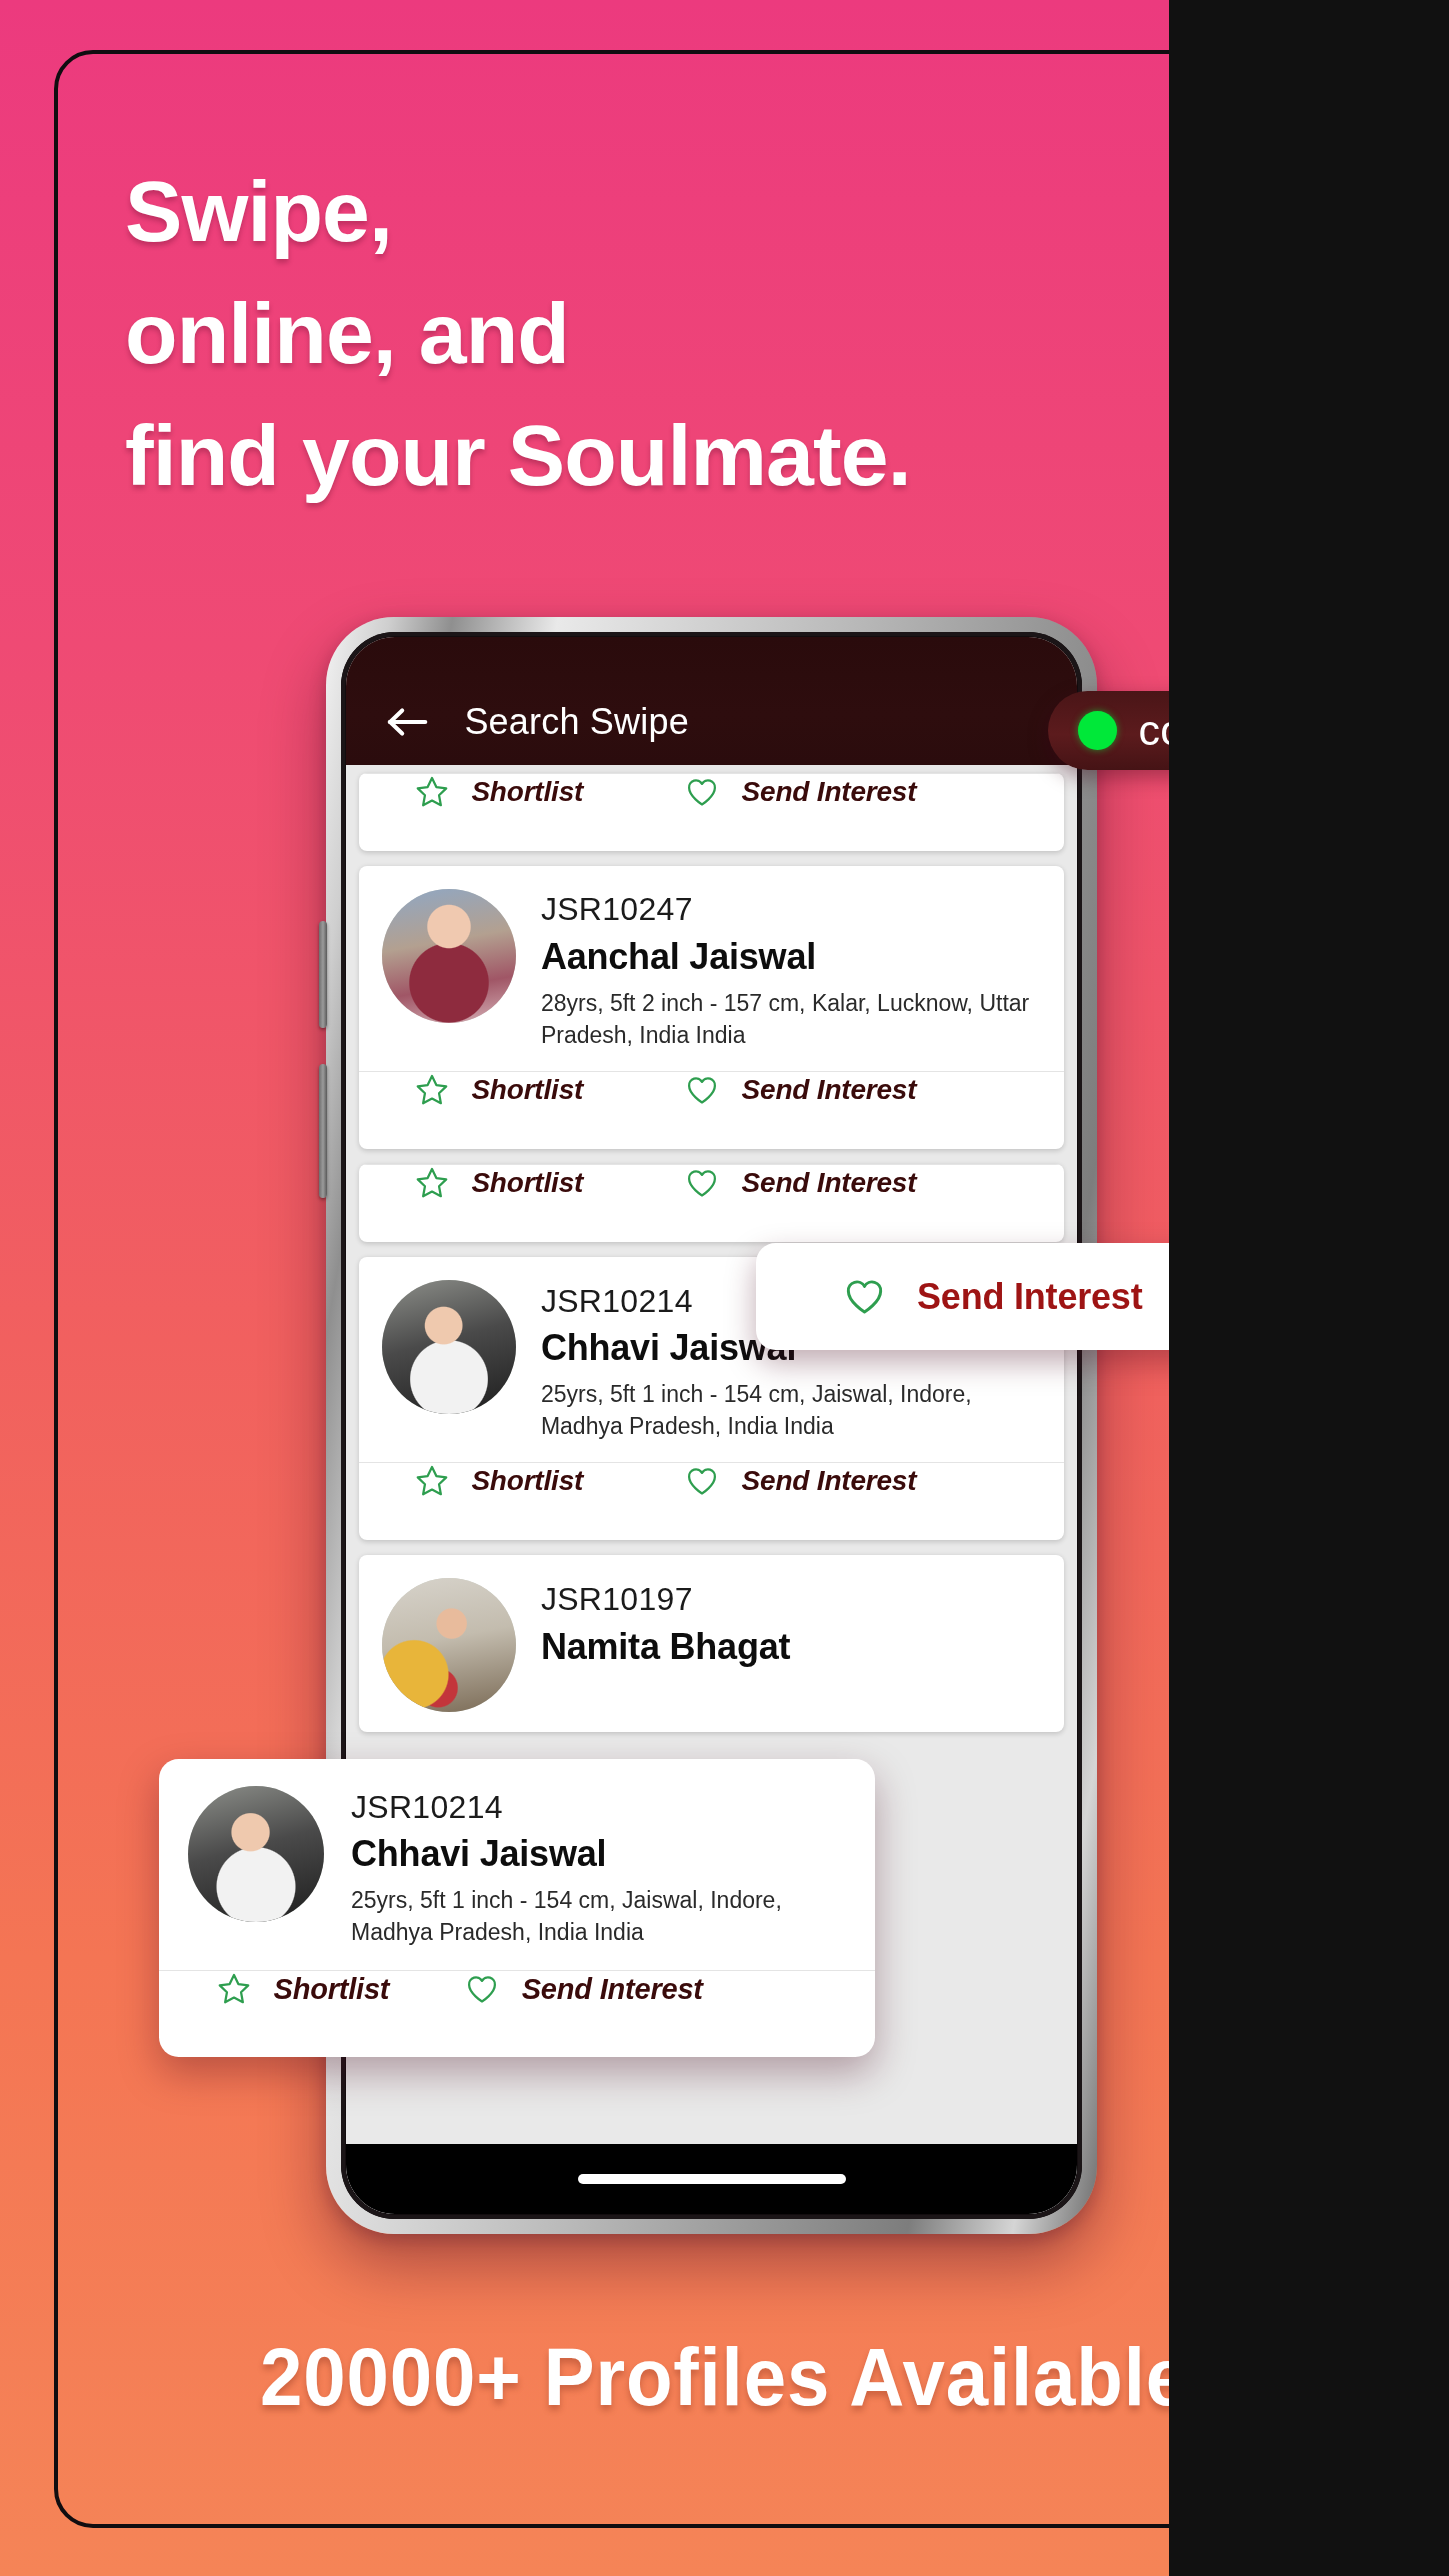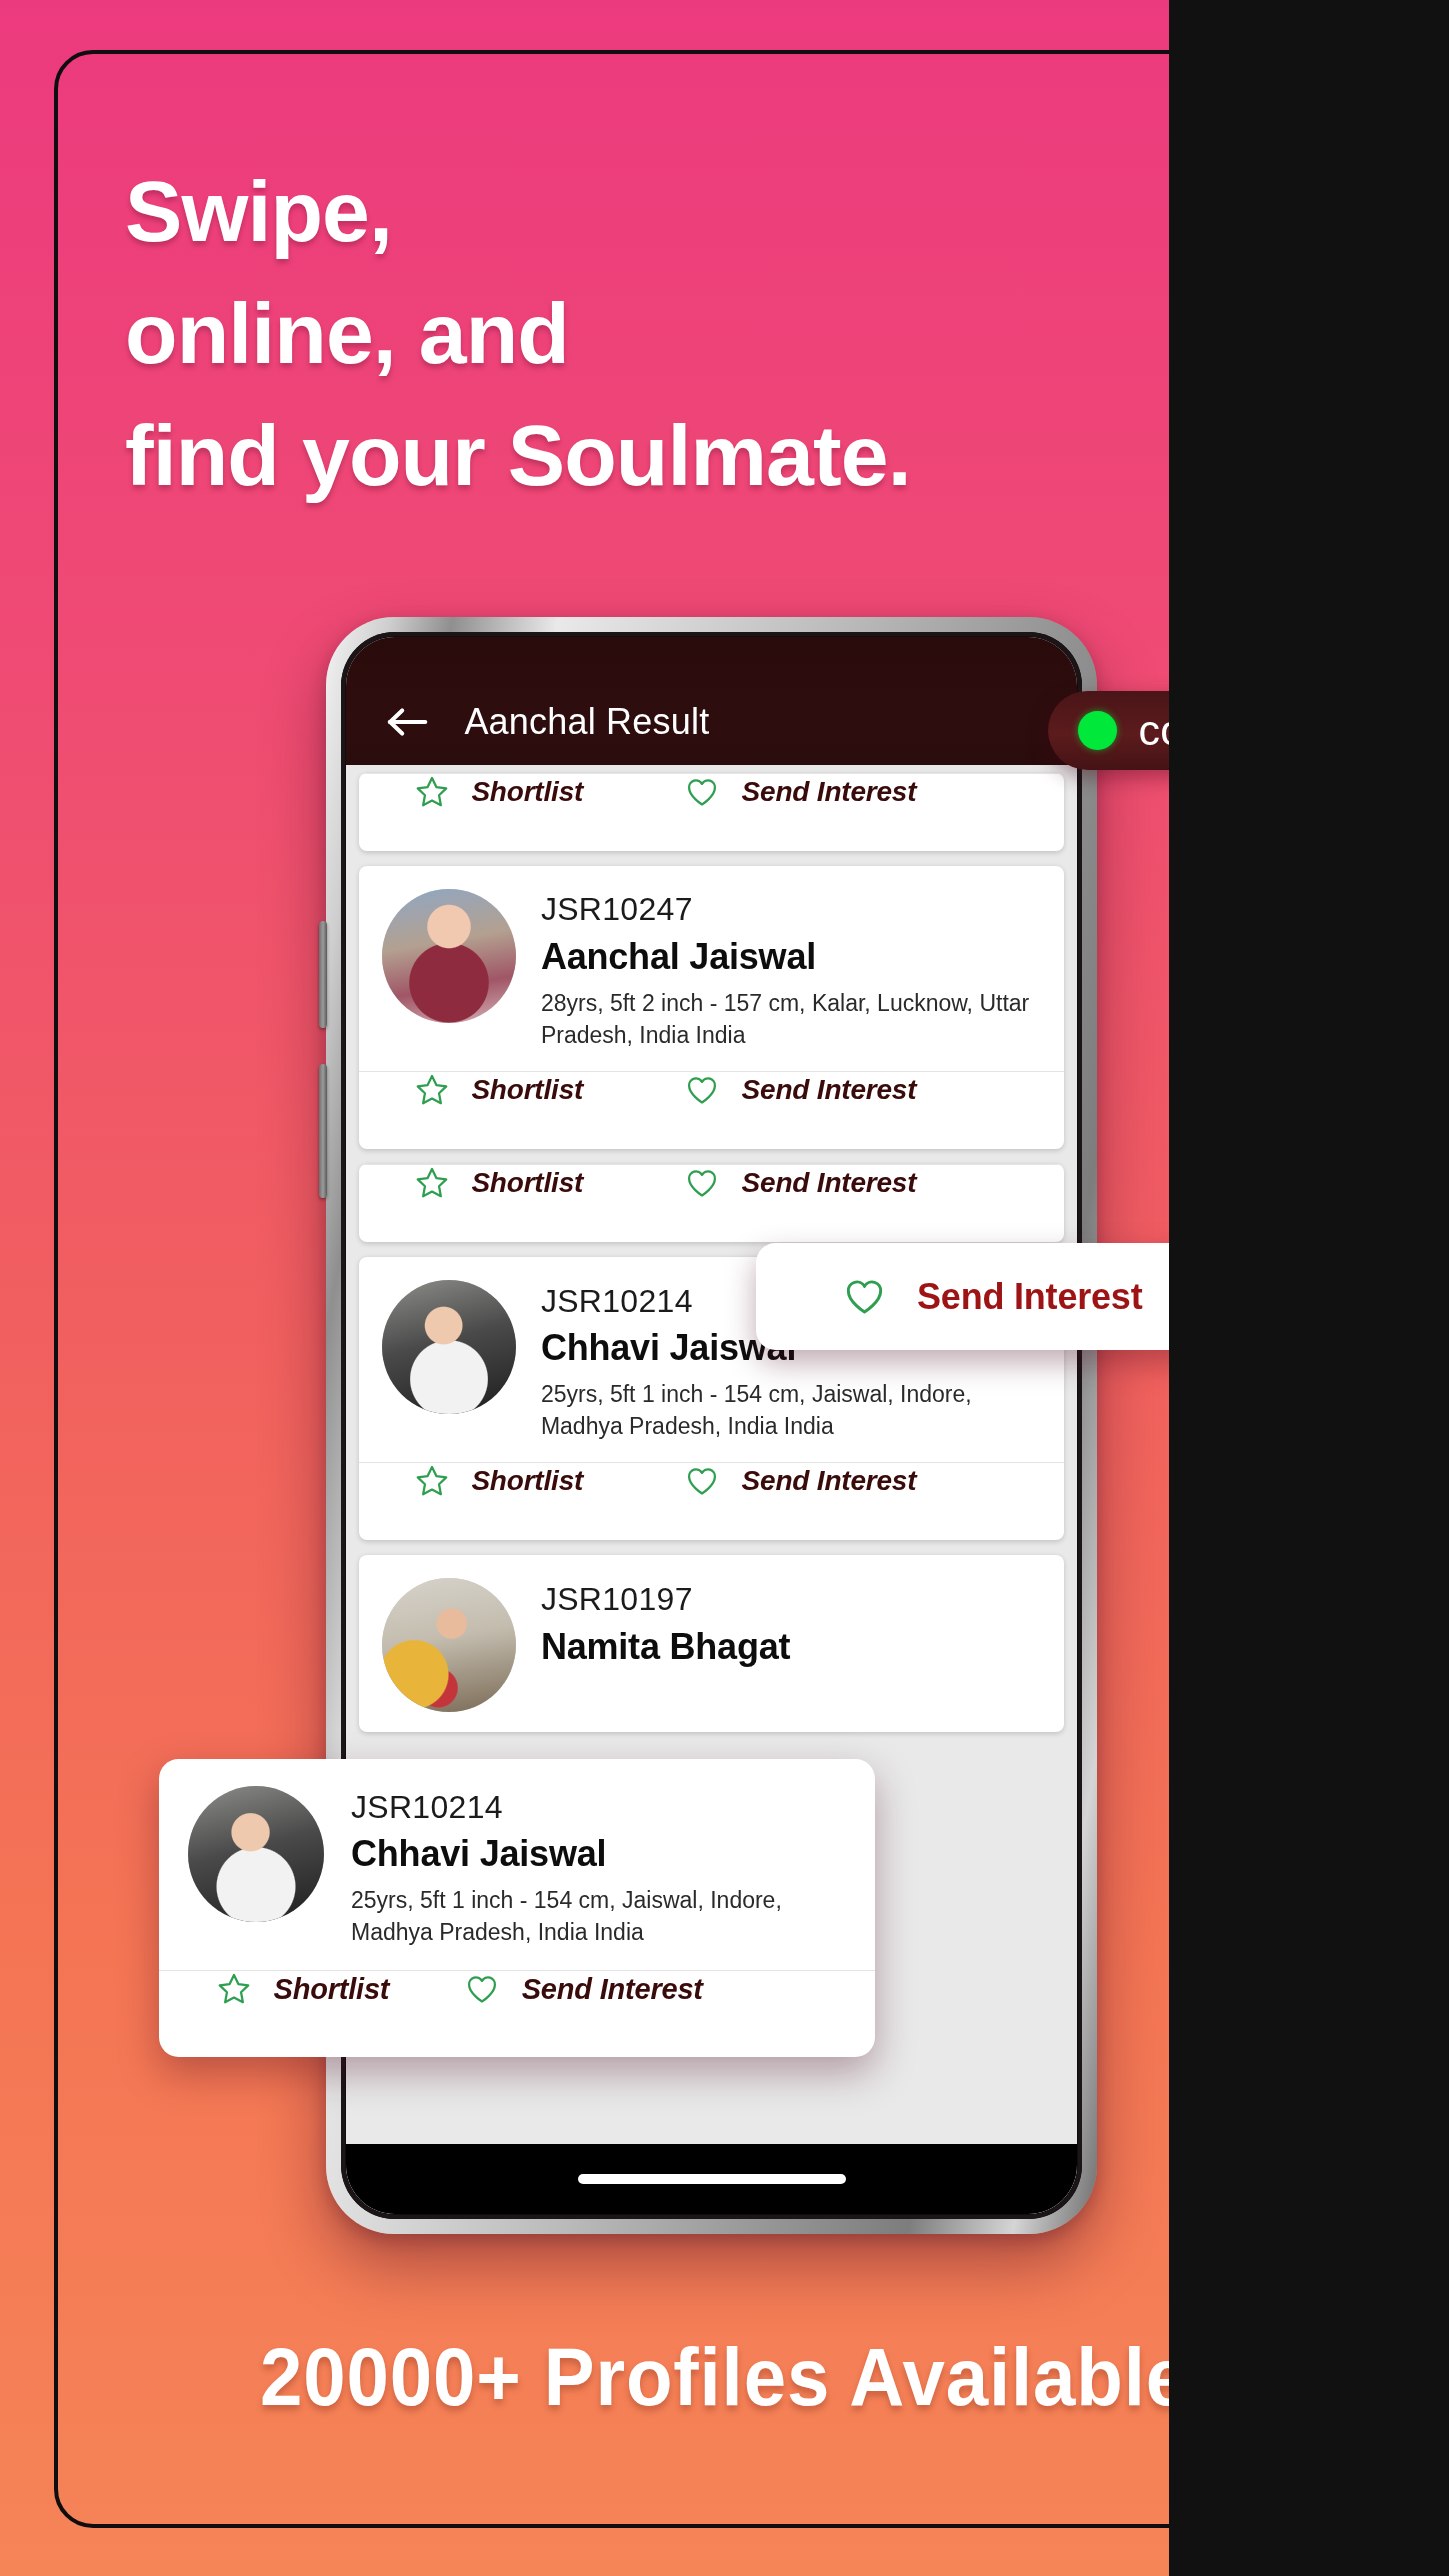--- a/index.html
+++ b/index.html
@@ -182,21 +182,21 @@
       <div class="screen">
 
         <div class="appbar">
           <div class="appbar-row">
             <span class="back-arrow">
               <svg width="41" height="32" viewBox="0 0 46 36" fill="none">
                 <path d="M3 18h40" stroke="#fff" stroke-width="4.6" stroke-linecap="round"></path>
                 <path d="M17 5L3.5 18L17 31" stroke="#fff" stroke-width="4.6" stroke-linecap="round" stroke-linejoin="round"></path>
               </svg>
             </span>
-            <span class="appbar-title">Aanchal Result</span>
+            <span class="appbar-title">Search Swipe</span>
           </div>
         </div>
 
         <div class="list">
 
           <div class="pcard">
             <div class="pcard-actions">
               <div class="act a1">
                 <span class="ico">
                   <svg viewBox="0 0 24 24" fill="none" width="36" height="36">

